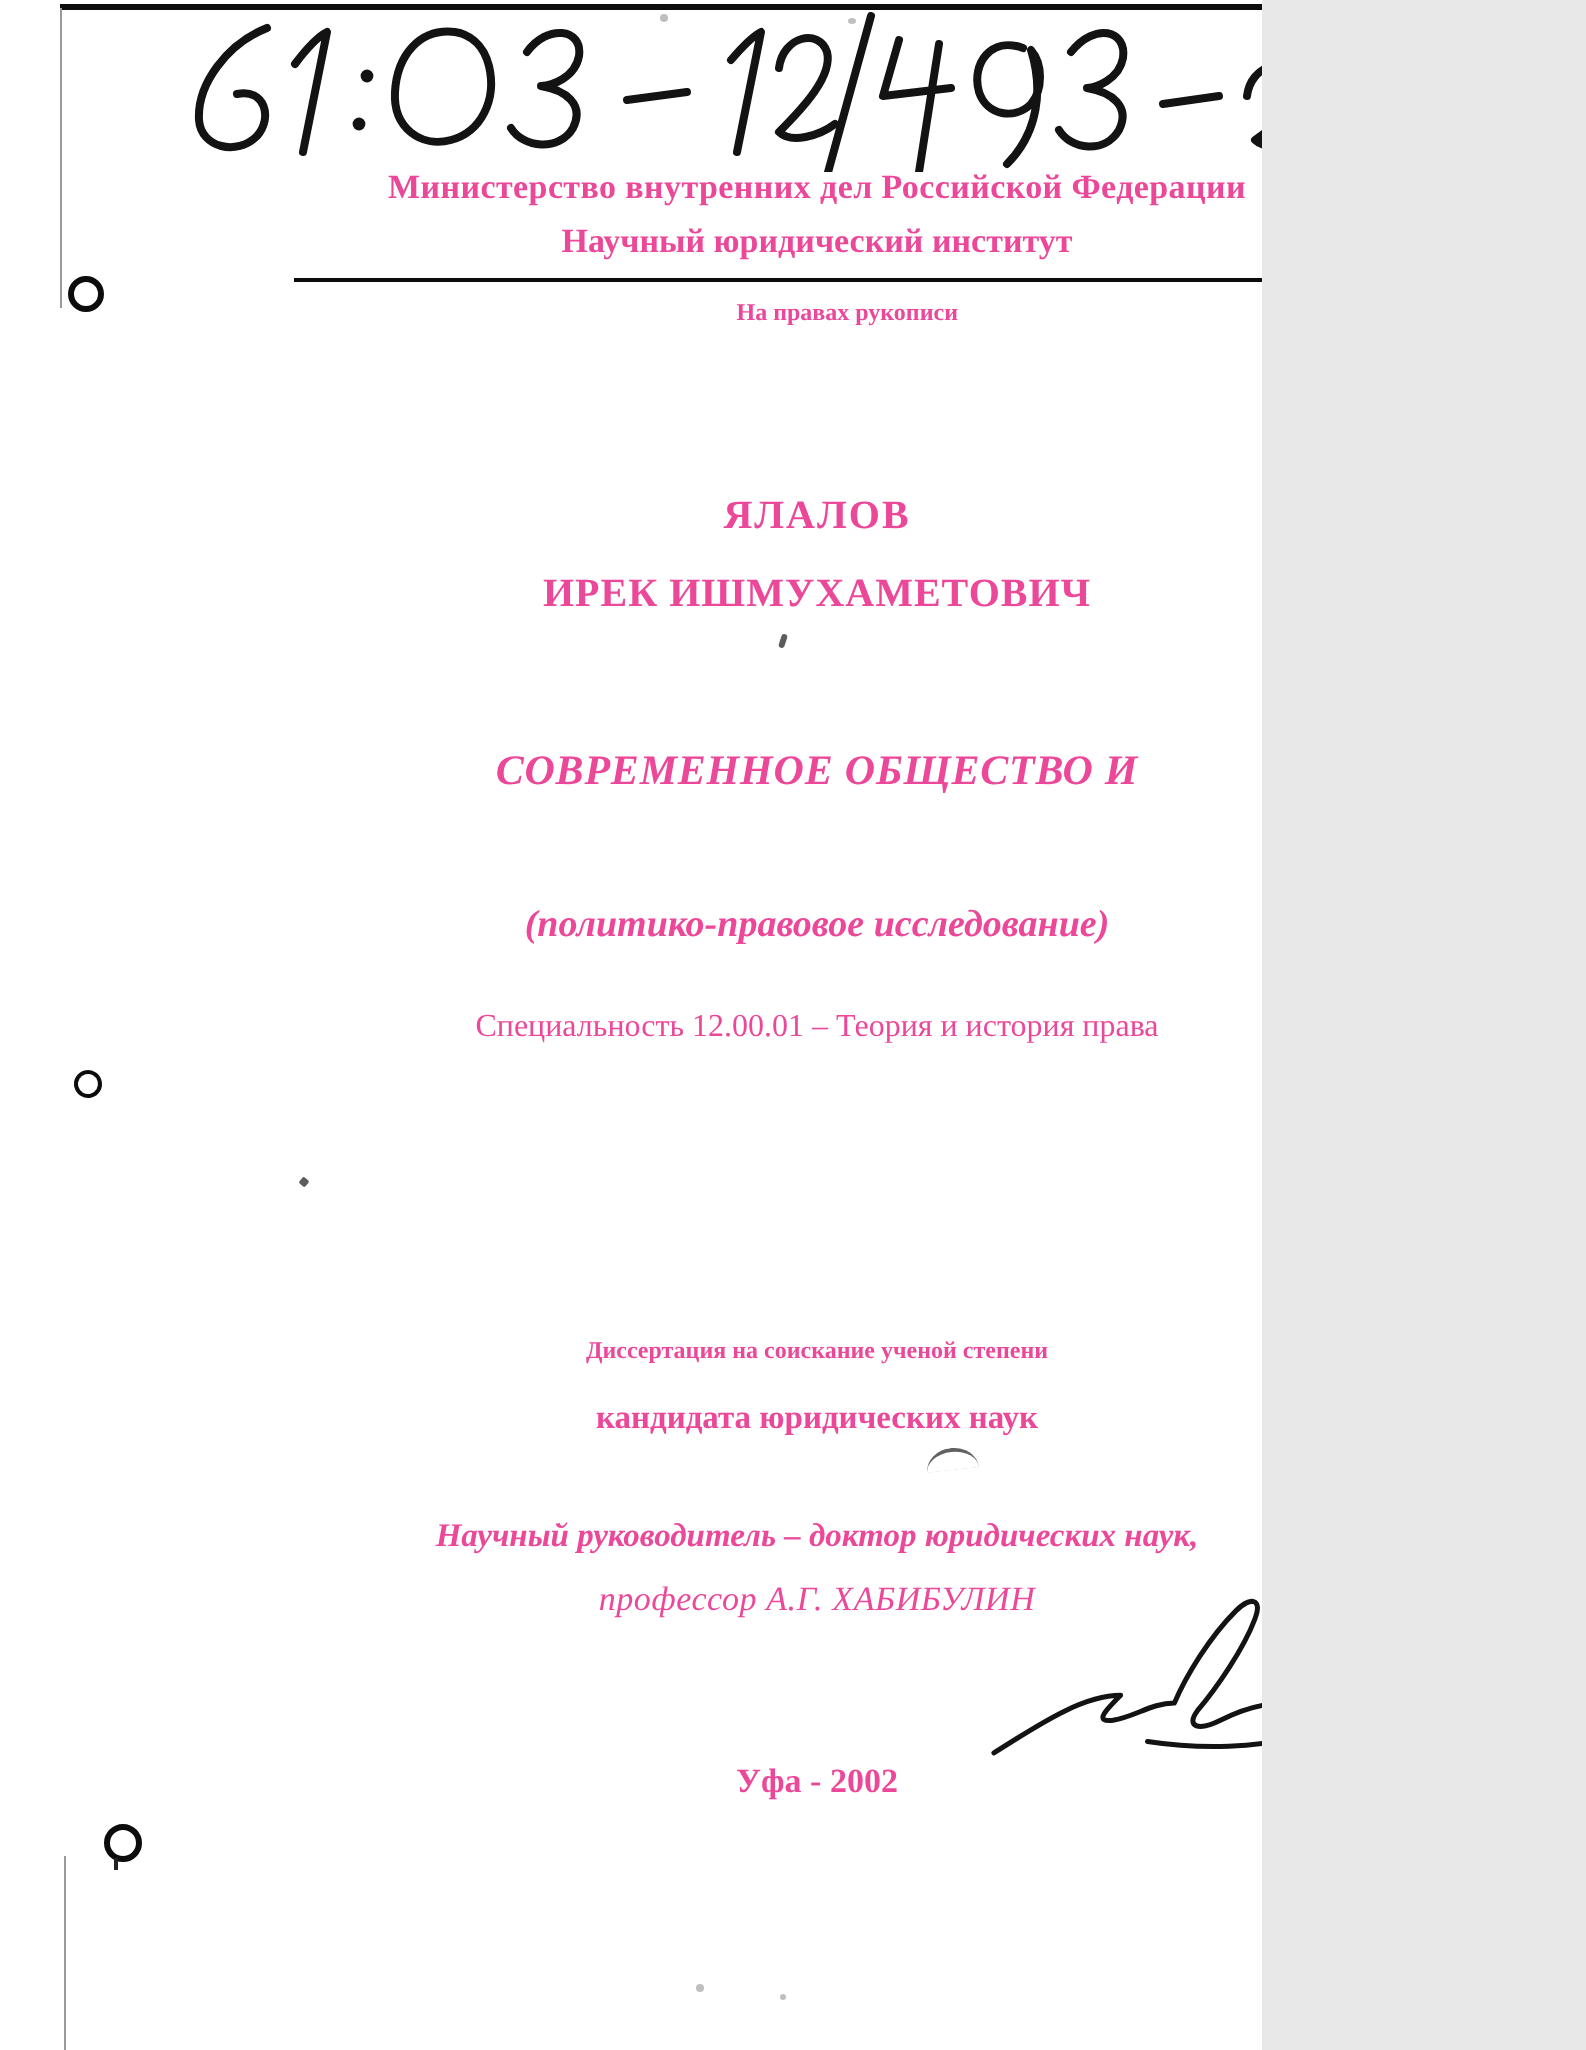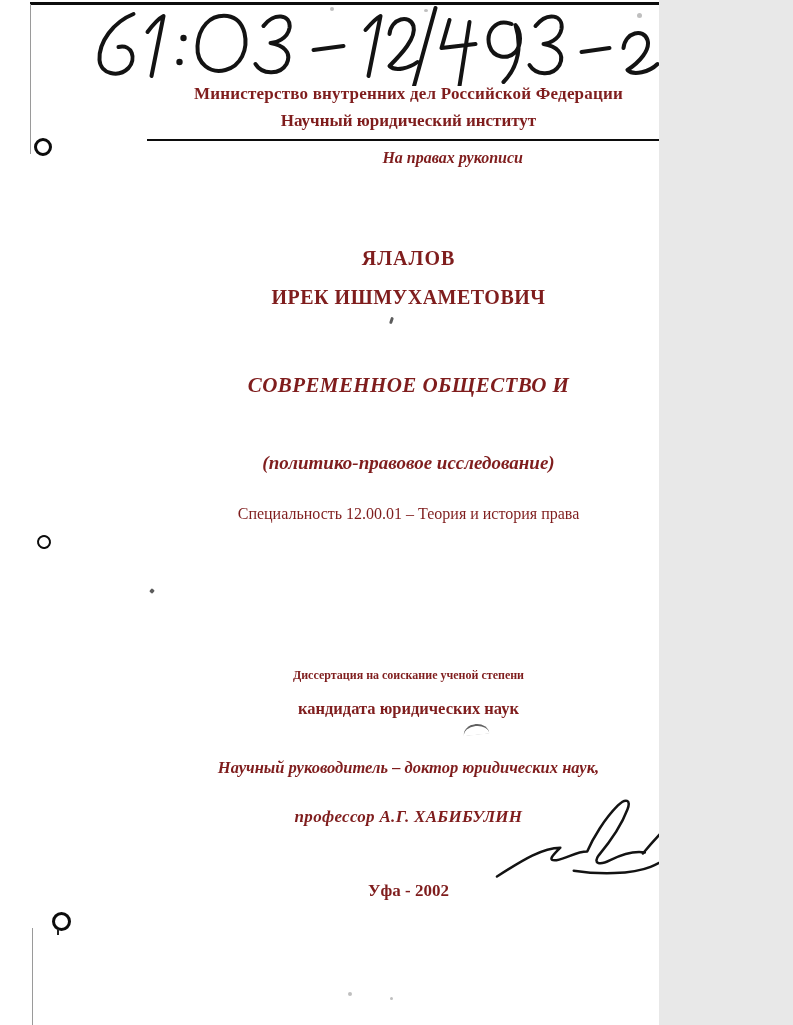--- a/index.html
+++ b/index.html
@@ -2,52 +2,51 @@
 <html><head>
 <meta charset="utf-8">
 <style>
   html,body{margin:0;padding:0;background:#e8e8e8;}
   .page{
     position:relative;
     width:631px;height:1025px;
     background:#ffffff;
     overflow:hidden;
     font-family:"Liberation Serif","DejaVu Serif",serif;
-    color:#7f1d1d;
-    padding-left:28px;
+    color:#ec4899;
   }
   .abs{position:absolute;}
   .center-wrap{position:absolute;left:24px;width:769px;text-align:center;}
   
   .scan-top{position:absolute;left:30px;top:2px;width:733px;height:3px;background:#0d0d0d;}
   .scan-left-a{position:absolute;left:30px;top:4px;width:1px;height:150px;background:#9a9a9a;}
   .scan-left-b{position:absolute;left:32px;top:928px;width:1px;height:97px;background:#9a9a9a;}
   .speck{position:absolute;background:#8a8a8a;border-radius:50%;opacity:.55;}
   
   .ring{position:absolute;border:3px solid #0c0c0c;border-radius:50%;background:transparent;}
   .ring.r1{left:34px;top:138px;width:12px;height:12px;}
   .ring.r2{left:37px;top:535px;width:10px;height:10px;border-width:2.5px;transform:rotate(-15deg);}
   .ring.r3{left:52px;top:912px;width:13px;height:13px;}
   .tick{position:absolute;background:#222;}
   
   .ministry{top:84px;font-size:17px;font-weight:bold;letter-spacing:.2px;}
   .institute{top:111px;font-size:17px;font-weight:bold;}
   .rule{position:absolute;left:147px;top:139px;width:523px;height:2px;background:#0c0c0c;}
-  .rights{position:absolute;top:149px;right:136px;font-size:16px;font-weight:bold;font-style:italic;}
+  .rights{position:absolute;top:149px;right:152px;font-size:12px;font-weight:bold;}
   .surname{top:247px;font-size:20px;font-weight:bold;letter-spacing:1px;}
   .name-pat{top:286px;font-size:20px;font-weight:bold;letter-spacing:.5px;text-align:center;}
   .title1{top:373px;font-size:21px;font-weight:bold;font-style:italic;letter-spacing:.4px;}
   .title2{top:413px;font-size:21px;font-weight:bold;font-style:italic;letter-spacing:.3px;}
   .subtitle{top:452px;font-size:19px;font-weight:bold;font-style:italic;}
   .spec1{top:505px;font-size:16px;}
   .spec2{top:577px;font-size:16px;}
   .thesis1{top:668px;font-size:12px;font-weight:bold;}
   .thesis2{top:699px;font-size:16.5px;font-weight:bold;}
   .sup1{top:758px;font-size:16.5px;font-weight:bold;font-style:italic;}
-  .sup2{top:807px;font-size:17px;font-weight:bold;font-style:italic;letter-spacing:.3px;}
+  .sup2{top:790px;font-size:17px;font-weight:normal;font-style:italic;letter-spacing:.3px;}
   .city{top:881px;font-size:17px;font-weight:bold;}
   .stray-curve{position:absolute;left:463px;top:724px;width:26px;height:9px;
     border-top:2px solid #3a3a3a;border-radius:50% 50% 0 0/100% 100% 0 0;transform:rotate(-6deg);opacity:.8;}
   .apos{position:absolute;left:390px;top:317px;width:3px;height:7px;background:#333;border-radius:2px;transform:rotate(18deg);opacity:.8;}
   .spec-dot{position:absolute;left:150px;top:589px;width:4px;height:4px;background:#333;border-radius:1px;transform:rotate(40deg);opacity:.8;}
   svg.ink{stroke:#131313;fill:none;stroke-linecap:round;stroke-linejoin:round;}
 </style>
 </head>
 <body>
 

